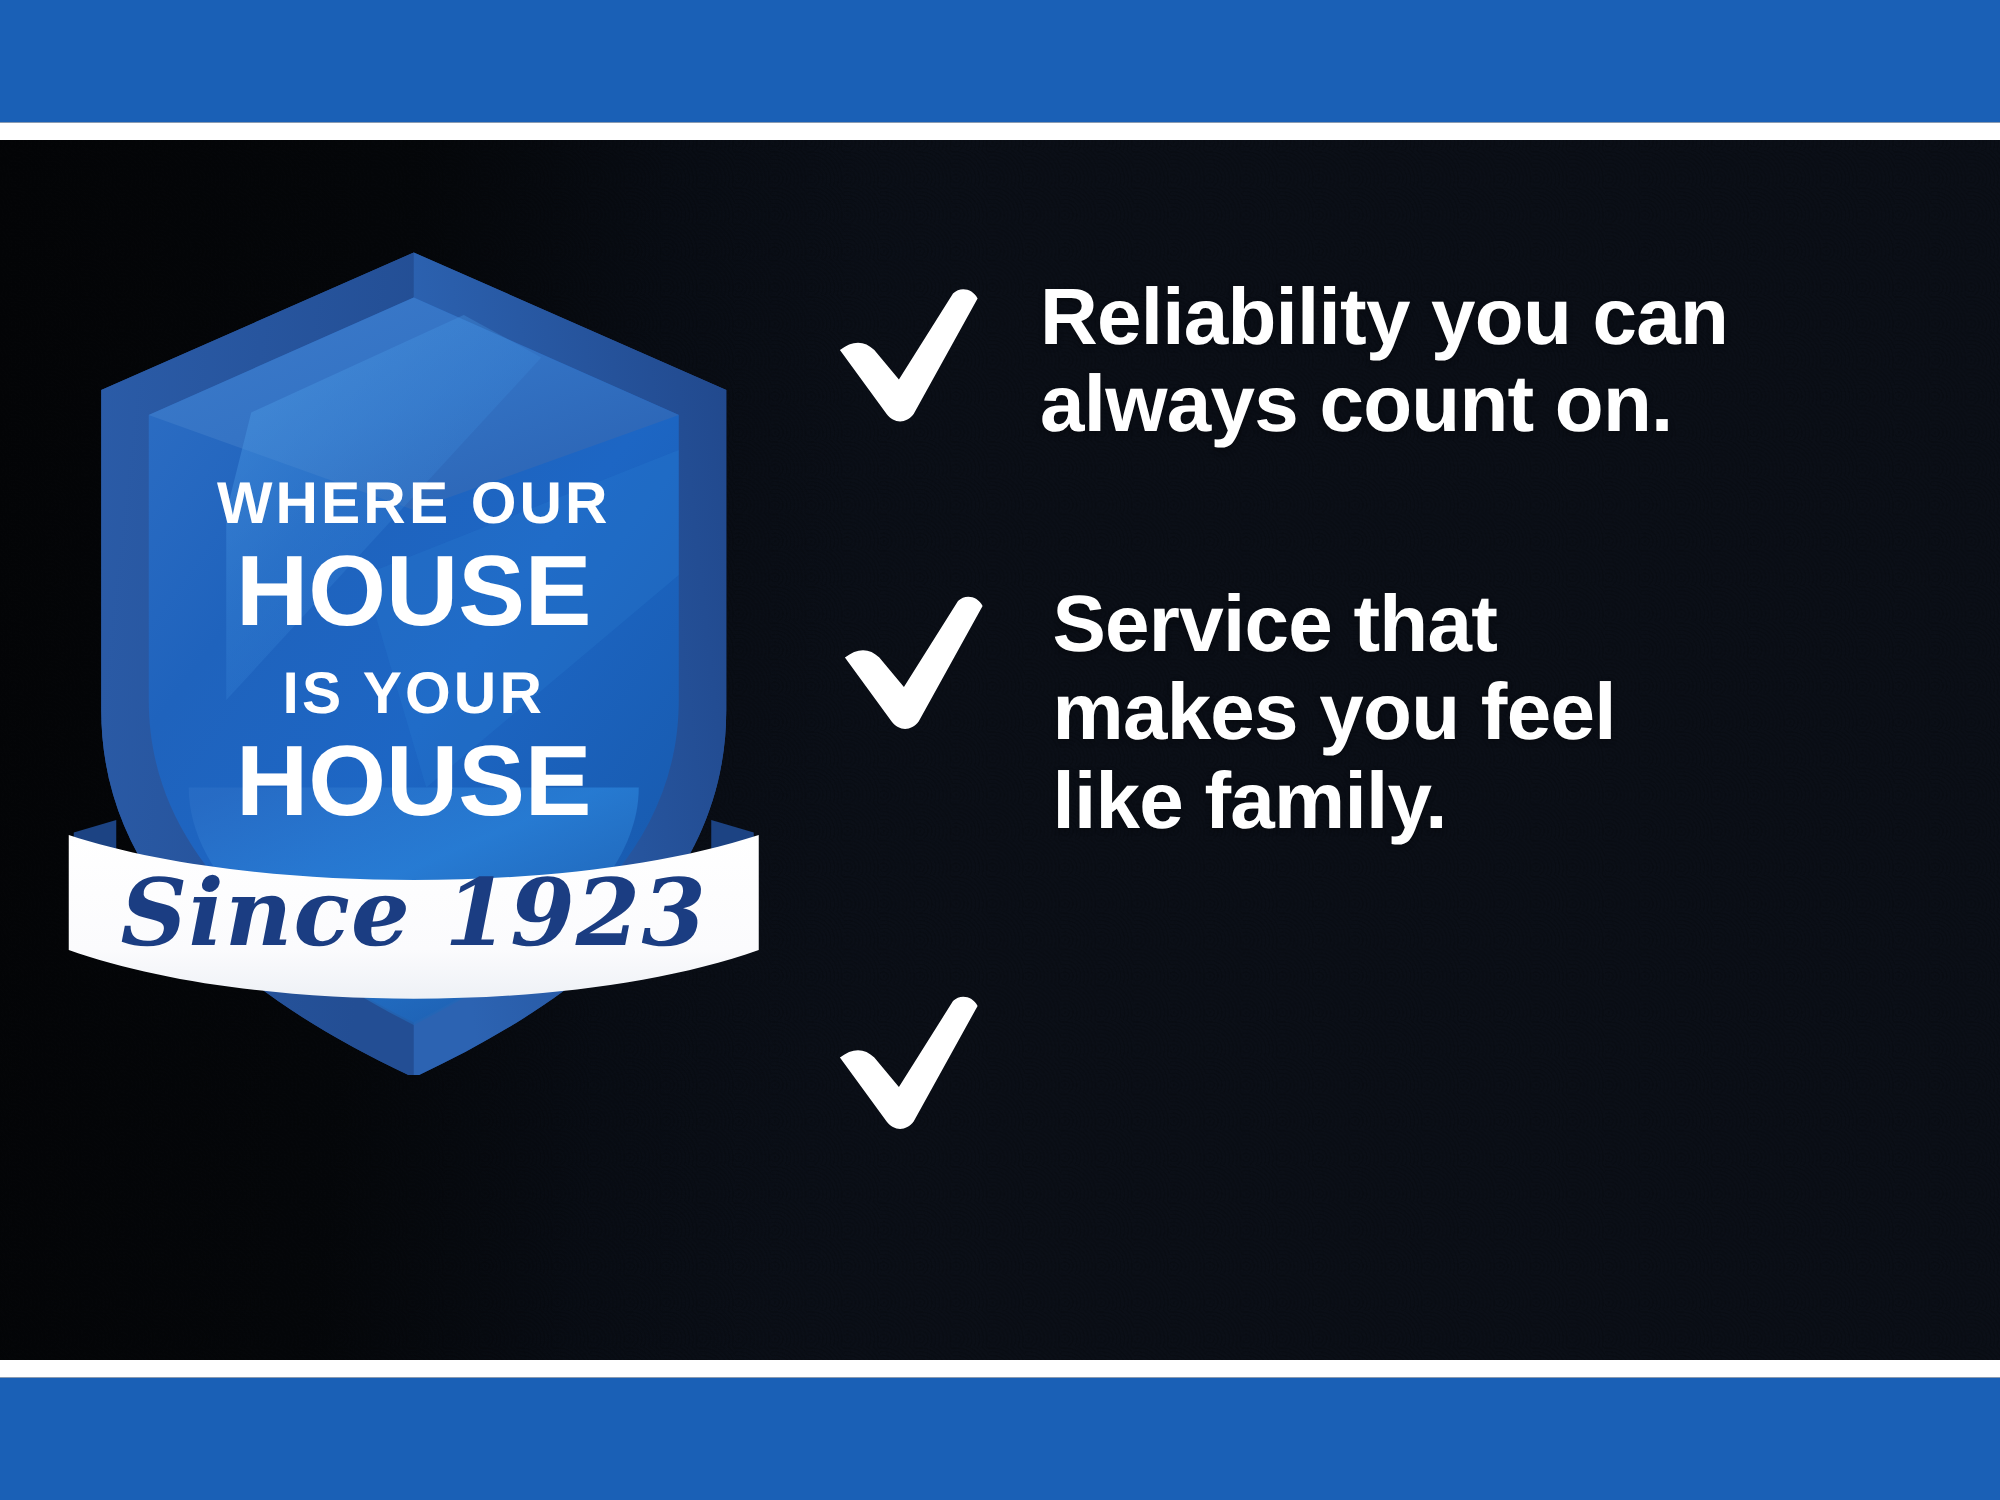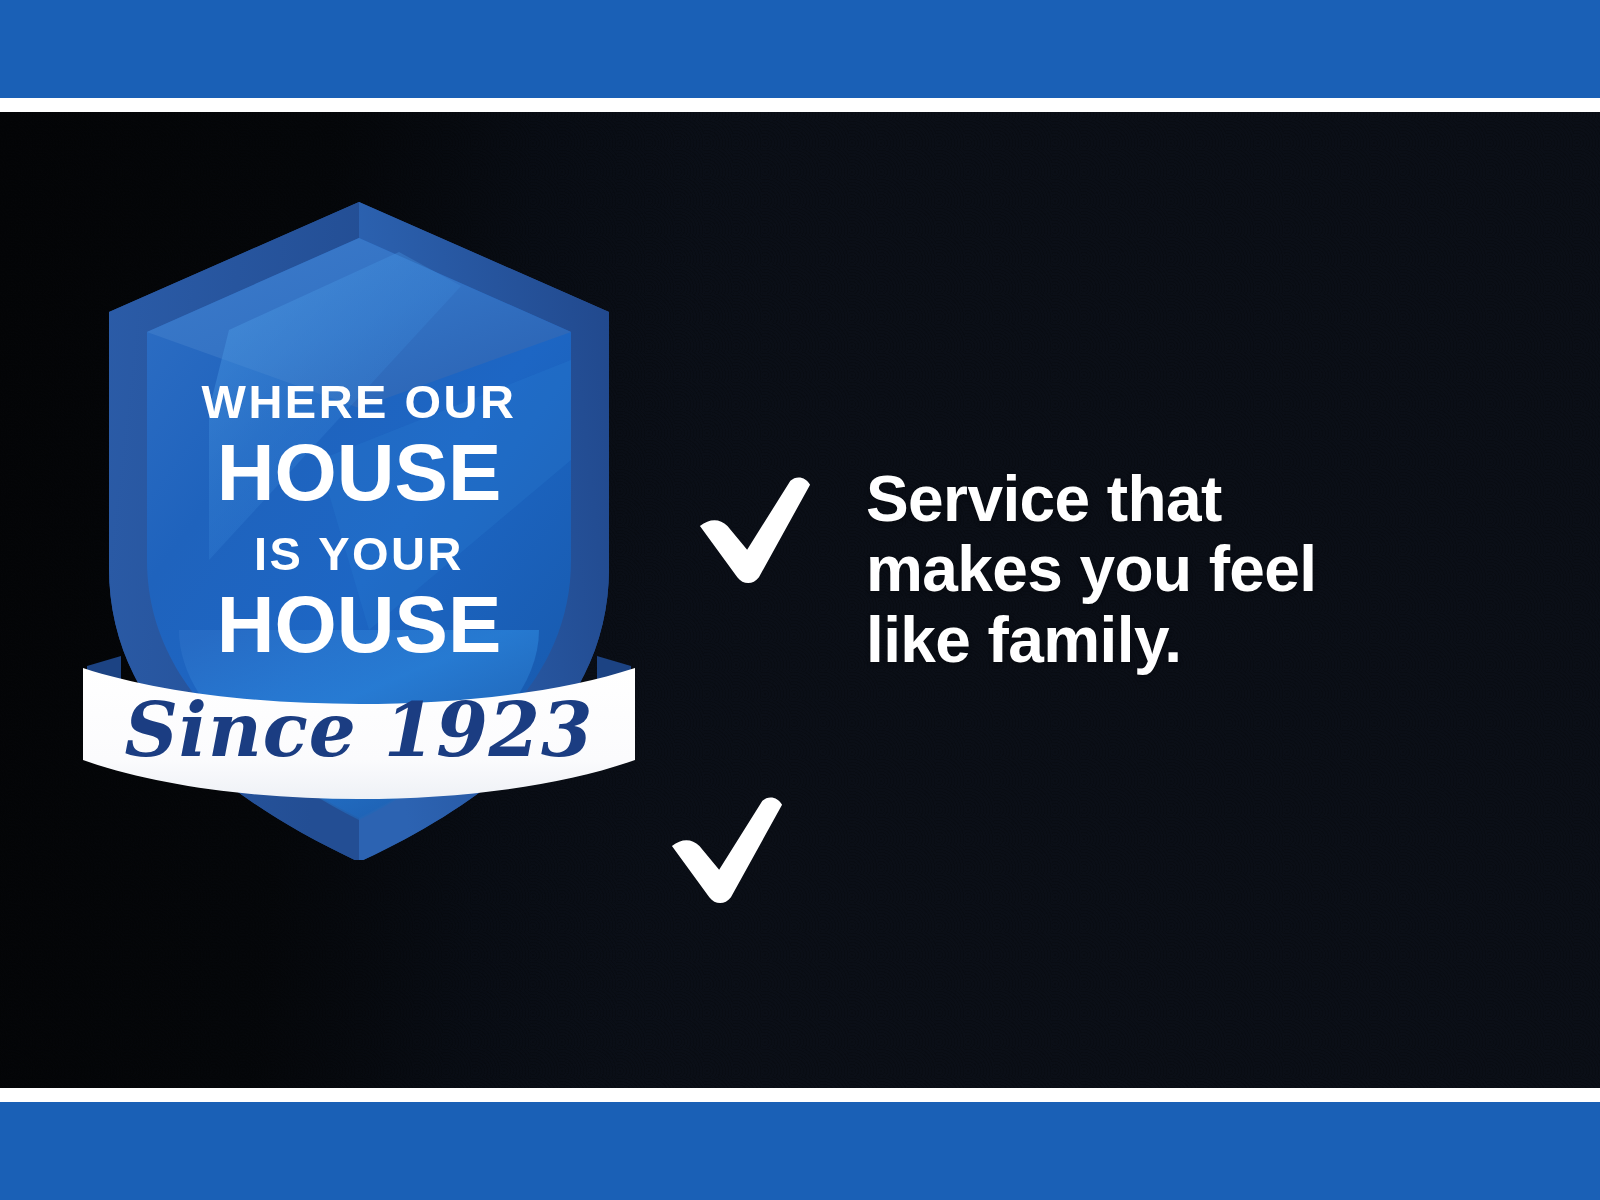--- a/index.html
+++ b/index.html
@@ -104,21 +104,21 @@
       repeating-radial-gradient(circle at 3px 23px, rgba(0,0,0,0.30) 0 1px, rgba(0,0,0,0) 1px 3px),
       repeating-radial-gradient(circle at 27px 17px, rgba(255,255,255,0.035) 0 1px, rgba(0,0,0,0) 1px 5px),
       repeating-linear-gradient(37deg, rgba(255,255,255,0.022) 0 1px, rgba(0,0,0,0.05) 1px 2px);
     background-size: 31px 31px, 23px 23px, 29px 29px, 37px 37px, 5px 5px;
     mix-blend-mode: overlay;
   }
 
   
   #emblem {
     position: absolute;
-    left: 69px;
+    left: 41px;
     top: 160px;
     width: 580px;
     height: 700px;
     z-index: 20;
   }
   #emblem svg { display: block; width: 100%; height: 100%; }
 
   .badge-line {
     font-family: "Liberation Sans", sans-serif;
     fill: #ffffff;
@@ -151,21 +151,21 @@
     width: 920px;
     height: 976px;
     z-index: 25;
   }
   .bullet {
     position: absolute;
     display: flex;
     align-items: flex-start;
   }
   .bullet.b0 { top: 106px;  left: 0; }
-  .bullet.b1 { top: 352px;  left: 28px; }
+  .bullet.b1 { top: 352px;  left: 4px; }
   .bullet.b2 { top: 672px;  left: 0; }
 
   .check {
     flex: 0 0 auto;
     width: 128px;
     margin-top: 10px;
   }
   .check svg { display: block; width: 118px; height: 112px; }
 
   .btext {
@@ -271,20 +271,31 @@
       <path d="M 14 508
                C 160 556 420 556 566 508
                L 566 600
                C 420 652 160 652 14 600 Z" fill="url(#gRibbon)"></path>
       <text class="script" x="290" y="596">Since 1923</text>
     </svg>
   </div>
 
   <div id="bullets">
 
+    <div class="bullet b0">
+      <div class="check">
+        <svg viewBox="0 0 120 112" xmlns="http://www.w3.org/2000/svg">
+          <path d="M 4 52 C 14 44 24 44 32 52 L 52 76 L 96 6
+                   C 102 0 112 2 116 10 L 64 104
+                   C 58 112 48 112 42 104 Z" fill="#ffffff"></path>
+        </svg>
+      </div>
+      <div class="btext">Reliability you can
+always count on.</div>
+    </div>
 
     <div class="bullet b1">
       <div class="check">
         <svg viewBox="0 0 120 112" xmlns="http://www.w3.org/2000/svg">
           <path d="M 4 52 C 14 44 24 44 32 52 L 52 76 L 96 6
                    C 102 0 112 2 116 10 L 64 104
                    C 58 112 48 112 42 104 Z" fill="#ffffff"></path>
         </svg>
       </div>
       <div class="btext">Service that

